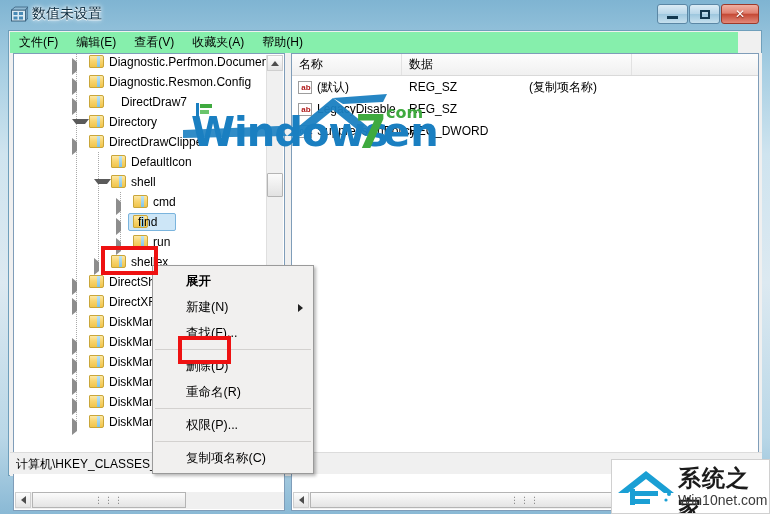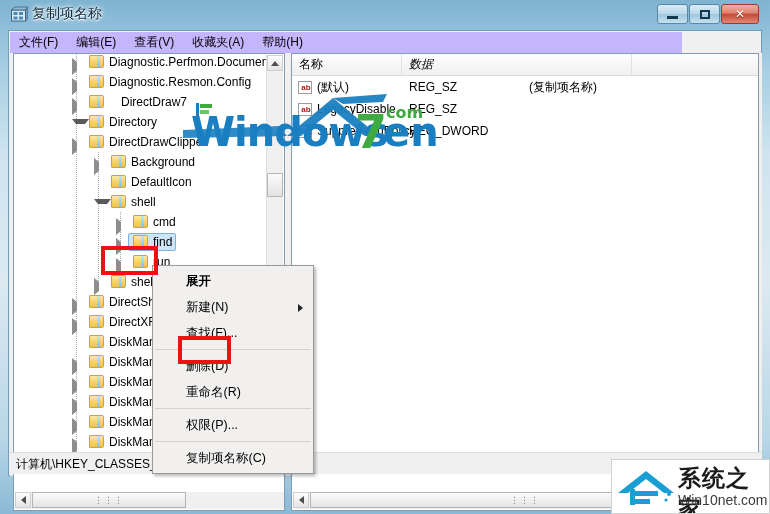--- a/index.html
+++ b/index.html
@@ -42,22 +42,22 @@
   #btn-min{left:657px;width:31px;background:linear-gradient(180deg,#dcecf6 0%,#b9d7e9 48%,#9ec7de 52%,#c6e0ee 100%);}
   #btn-max{left:689px;width:31px;background:linear-gradient(180deg,#dcecf6 0%,#b9d7e9 48%,#9ec7de 52%,#c6e0ee 100%);}
   #btn-close{left:721px;width:38px;background:linear-gradient(180deg,#f0b0a2 0%,#e08070 45%,#c54a36 52%,#e2897a 100%);border-color:#9c3a2b;}
   .glyph{position:absolute;left:0;top:0;right:0;bottom:0;display:flex;align-items:center;justify-content:center;
     font-size:11px;color:#13384f;font-family:"DejaVu Sans",sans-serif;}
   #btn-close .glyph{color:#ffffff;font-weight:bold;font-size:12px;text-shadow:0 1px 1px #7a2417;}
   .min-bar{width:11px;height:3px;background:#13384f;margin-top:6px;}
   .max-sq{width:10px;height:9px;border:2px solid #13384f;box-sizing:border-box;}
   
   #menubar{
-    position:absolute;left:1px;top:1px;width:672px;height:21px;
-    background:#c4b5fd;
+    position:absolute;left:1px;top:1px;width:728px;height:21px;
+    background:#86efac;
     display:flex;align-items:center;
   }
   .menu-item{
     padding:2px 9px;font-size:12px;color:#000;white-space:nowrap;cursor:default;
   }
   
   #panes{
     position:absolute;left:1px;top:22px;width:752px;height:423px;
     background:#f0f0f0;
   }
@@ -216,21 +216,21 @@
       <svg width="18" height="18" viewBox="0 0 18 18">
         <rect x="1.5" y="4" width="14" height="11" fill="#dbe9f2" stroke="#39617d" stroke-width="1"></rect>
         <path d="M1.5 4 L5 1 L18 1 L15.5 4 Z" fill="#8fb9d3" stroke="#39617d" stroke-width="0.8"></path>
         <path d="M15.5 4 L18 1 L18 12 L15.5 15 Z" fill="#6f9cbb" stroke="#39617d" stroke-width="0.8"></path>
         <rect x="3.5" y="6" width="4" height="3" fill="#4a8ab5"></rect>
         <rect x="9" y="6" width="4" height="3" fill="#4a8ab5"></rect>
         <rect x="3.5" y="10.5" width="4" height="3" fill="#4a8ab5"></rect>
         <rect x="9" y="10.5" width="4" height="3" fill="#4a8ab5"></rect>
       </svg>
     </div>
-    <div id="title-text">复制项名称</div>
+    <div id="title-text">数值未设置</div>
 
     <div class="winbtn" id="btn-min">
       <div class="glyph">
           <div class="min-bar"></div>
         </div>
     </div>
     <div class="winbtn" id="btn-max">
       <div class="glyph">
           <div class="max-sq"></div>
         </div>
@@ -281,27 +281,20 @@
               </div>
               <div class="trow">
                 <div class="dotline" style="left: 62px;"></div>
                 <div class="exp exp-closed" style="left: 58px;"></div>
                 <div class="folder" style="left: 75px;"></div>
                 <div class="tlabel" style="left: 95px;">DirectDrawClipper</div>
               </div>
               <div class="trow">
                 <div class="dotline" style="left: 62px;"></div>
                 <div class="dotline" style="left: 84px;"></div>
-                <div class="exp exp-closed" style="left: 80px;"></div>
-                <div class="folder" style="left: 97px;"></div>
-                <div class="tlabel" style="left: 117px;">Background</div>
-              </div>
-              <div class="trow">
-                <div class="dotline" style="left: 62px;"></div>
-                <div class="dotline" style="left: 84px;"></div>
                 <div class="folder" style="left: 97px;"></div>
                 <div class="tlabel" style="left: 117px;">DefaultIcon</div>
               </div>
               <div class="trow">
                 <div class="dotline" style="left: 62px;"></div>
                 <div class="dotline" style="left: 84px;"></div>
                 <div class="exp exp-open" style="left: 80px;"></div>
                 <div class="folder" style="left: 97px;"></div>
                 <div class="tlabel" style="left: 117px;">shell</div>
               </div>
@@ -313,21 +306,21 @@
                 <div class="folder" style="left: 119px;"></div>
                 <div class="tlabel" style="left: 139px;">cmd</div>
               </div>
               <div class="trow">
                 <div class="dotline" style="left: 62px;"></div>
                 <div class="dotline" style="left: 84px;"></div>
                 <div class="dotline" style="left: 106px;"></div>
                 <div class="selrow" style="left: 114px; width: 48px;"></div>
                 <div class="exp exp-closed" style="left: 102px;"></div>
                 <div class="folder" style="left: 119px;"></div>
-                <div class="tlabel" style="left: 139px;">find</div>
+                <div class="tlabel" style="left: 124px;">find</div>
               </div>
               <div class="trow">
                 <div class="dotline" style="left: 62px;"></div>
                 <div class="dotline" style="left: 84px;"></div>
                 <div class="dotline" style="left: 106px;"></div>
                 <div class="exp exp-closed" style="left: 102px;"></div>
                 <div class="folder" style="left: 119px;"></div>
                 <div class="tlabel" style="left: 139px;">run</div>
               </div>
               <div class="trow">
@@ -401,21 +394,21 @@
           <div class="sb-arrow" style="left:0;">
             <div class="arrow-left"></div>
           </div>
           <div id="tree-hthumb">⋮⋮⋮</div>
         </div>
       </div>
 
       <div id="list-pane">
         <div id="list-header">
             <div class="col-head" style="width: 110px;">名称</div>
-            <div class="col-head" style="width: 230px; font-style: italic;">数据</div>
+            <div class="col-head" style="width: 230px;">数据</div>
           </div>
         <div id="list-body">
             <div class="lrow" style="top: 23px;">
               <div class="valicon">
                 <span>ab</span>
               </div>
               <div class="lcell" style="left: 25px;">(默认)</div>
               <div class="lcell" style="left: 117px;">REG_SZ</div>
               <div class="lcell" style="left: 237px;">(复制项名称)</div>
             </div>

